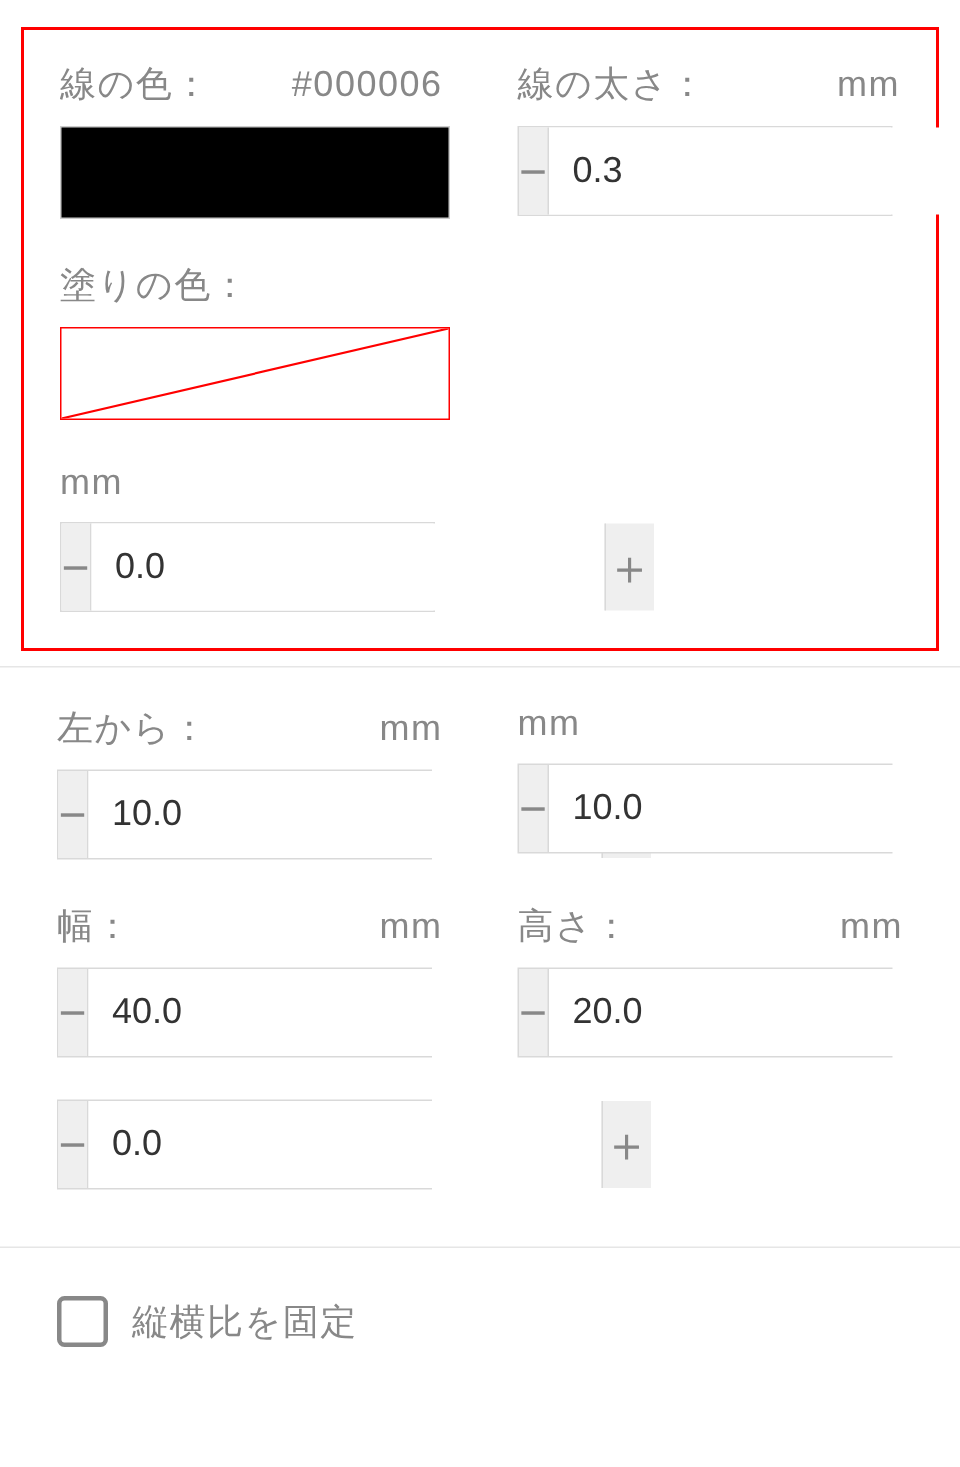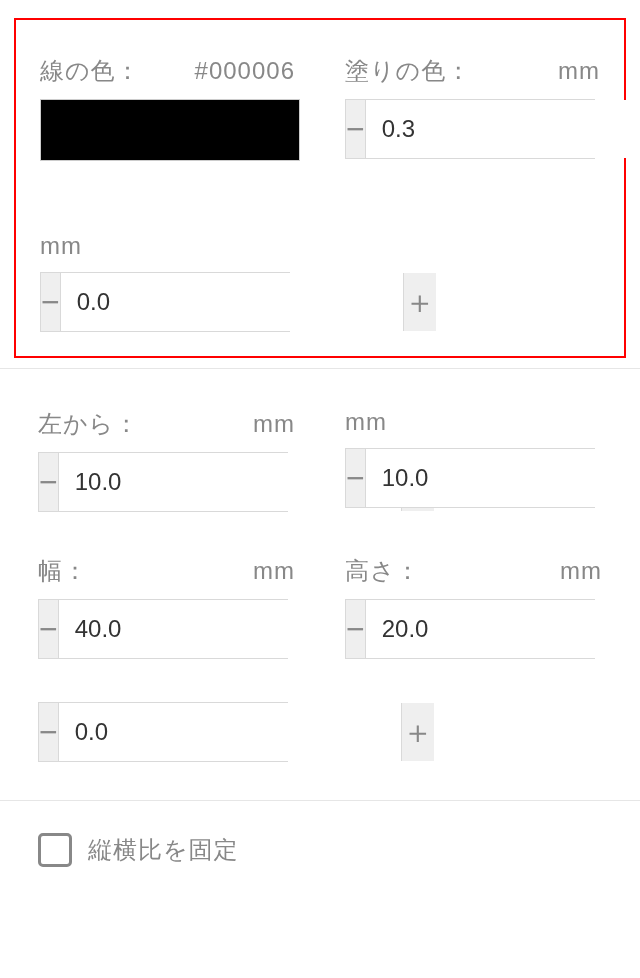--- a/index.html
+++ b/index.html
@@ -24,21 +24,20 @@
       background: #e6e6e6;
       margin: 10px 0 0 0;
     }
     .row {
       display: flex;
       gap: 50px;
     }
     .field {
       flex: 1;
       min-width: 0;
-      margin-top: 15px;
     }
     .field-header {
       display: flex;
       justify-content: space-between;
       align-items: baseline;
       margin-bottom: 12px;
       color: #888;
       letter-spacing: 1px;
     }
     .label { font-size: 24px; }
@@ -125,33 +124,43 @@
   <div class="row">
     <div class="field">
       <div class="field-header">
         <span class="label">線の色：</span>
         <span class="unit">#000006</span>
       </div>
       <div class="color-swatch color-swatch-black"></div>
     </div>
     <div class="field">
       <div class="field-header">
-        <span class="label">塗りの色：</span>
+        <span class="label">線の太さ：</span>
         <span class="unit">mm</span>
       </div>
       <div class="stepper">
         <button class="stepper-btn minus">−</button>
         <input class="stepper-value" value="0.3" style="">
 
       </div>
     </div>
   </div>
 
   <div class="spacer-v"></div>
 
+  <div class="field">
+    <div class="field-header">
+      <span class="label">塗りの色：</span>
+    </div>
+    <div class="color-swatch color-swatch-none">
+      <svg viewBox="0 0 260 62" preserveAspectRatio="none">
+        <line x1="0" y1="62" x2="260" y2="0" stroke="#ff0000" stroke-width="1.5"></line>
+      </svg>
+    </div>
+  </div>
 
   <div class="spacer-v"></div>
 
   <div class="row">
     <div class="field">
       <div class="field-header">
         <span class="unit">mm</span>
       </div>
       <div class="stepper">
         <button class="stepper-btn minus">−</button>

